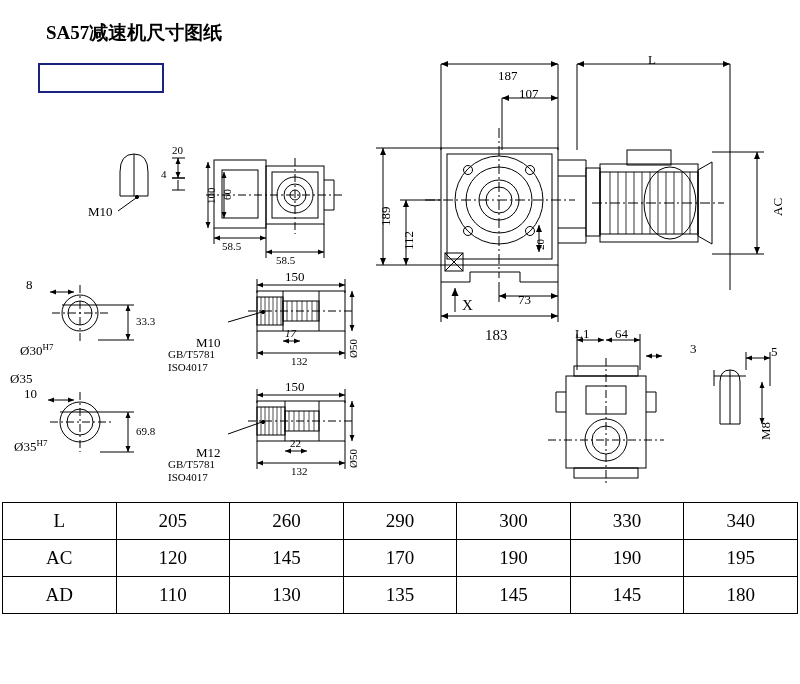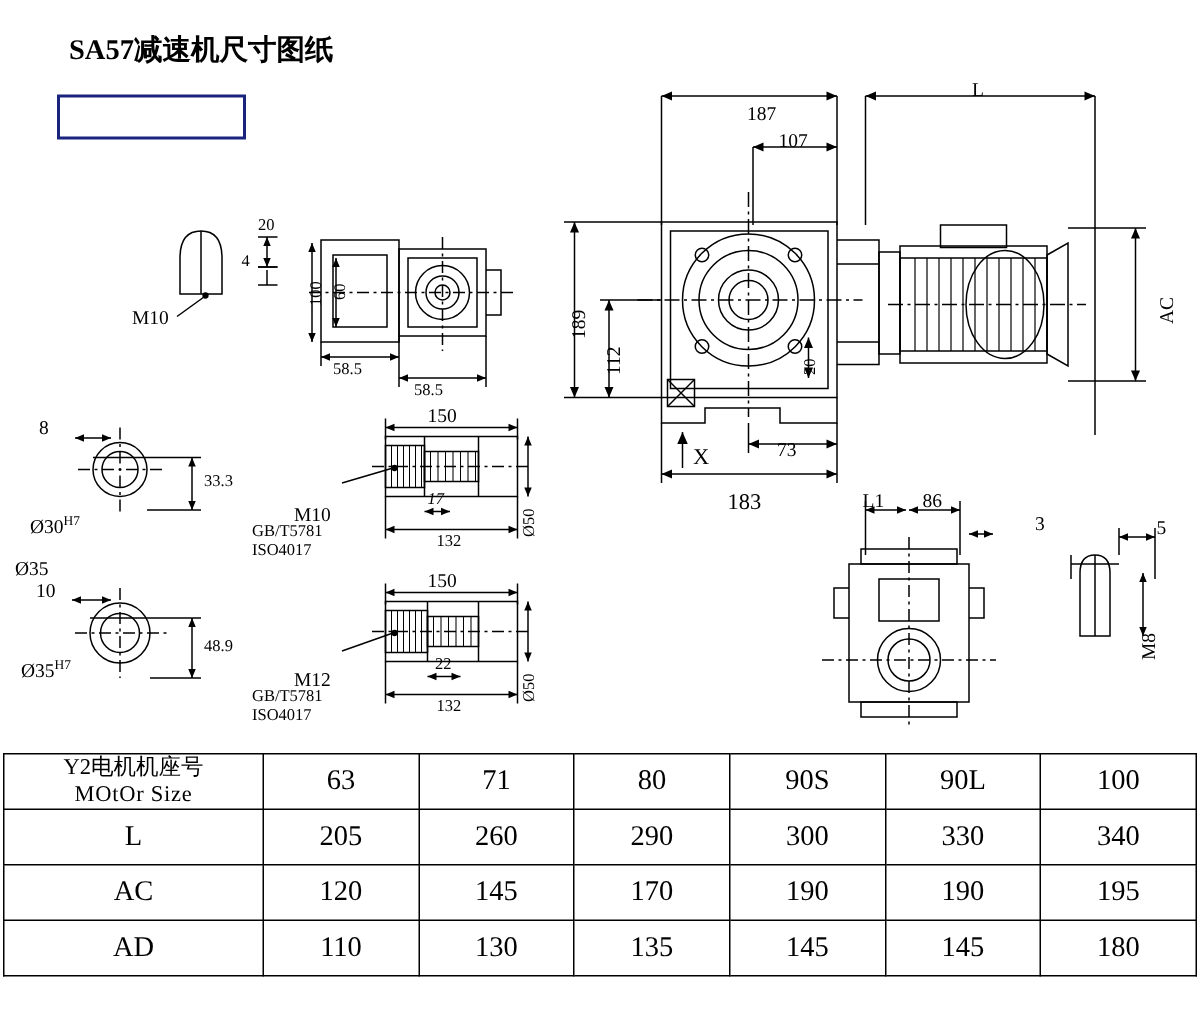--- a/index.html
+++ b/index.html
@@ -461,58 +461,46 @@
     <span>Ø30</span><sup style="font-size:9px">H7</sup>
   </div>
 
   <div class="lbl small" style="left:136px; top:315px;">33.3</div>
   <div class="lbl" style="left:10px; top:371px;">Ø35</div>
 
   <div class="lbl" style="left:24px; top:386px;">10</div>
   <div class="lbl" style="left:14px; top:438px;">
     <span>Ø35</span><sup style="font-size:9px">H7</sup>
   </div>
-  <div class="lbl small" style="left:136px; top:425px;">48.9</div>
+  <div class="lbl small" style="left:136px; top:425px;">69.8</div>
 
   <div class="lbl" style="left:285px; top:269px;">150</div>
   <div class="lbl" style="left:196px; top:335px;">M10</div>
   <div class="lbl small" style="left:168px; top:348px;">GB/T5781</div>
   <div class="lbl small" style="left:168px; top:361px;">ISO4017</div>
   <div class="lbl small" style="left:285px; top:327px;font-style:italic;">17</div>
   <div class="lbl small" style="left:291px; top:355px;">132</div>
   <div class="lbl vert small" style="left:347px; top:358px;">Ø50</div>
 
   <div class="lbl" style="left:285px; top:379px;">150</div>
   <div class="lbl" style="left:196px; top:445px;">M12</div>
   <div class="lbl small" style="left:168px; top:458px;">GB/T5781</div>
   <div class="lbl small" style="left:168px; top:471px;">ISO4017</div>
   <div class="lbl small" style="left:290px; top:437px;">22</div>
   <div class="lbl small" style="left:291px; top:465px;">132</div>
   <div class="lbl vert small" style="left:347px; top:468px;">Ø50</div>
 
   <div class="lbl" style="left:575px; top:326px;">L1</div>
-  <div class="lbl" style="left:615px; top:326px;">86</div>
+  <div class="lbl" style="left:615px; top:326px;">64</div>
   <div class="lbl" style="left:690px; top:341px;">3</div>
   <div class="lbl" style="left:771px; top:344px;">5</div>
   <div class="lbl vert" style="left:758px; top:440px;">M8</div>
 
   <table class="tbl">
     <tbody>
-      <tr>
-        <td class="head">
-          <div class="zh">Y2电机机座号</div>
-          <div class="en">MOtOr Size</div>
-        </td>
-        <td>63</td>
-        <td>71</td>
-        <td>80</td>
-        <td>90S</td>
-        <td>90L</td>
-        <td>100</td>
-      </tr>
       <tr>
         <td class="rowlabel">L</td>
         <td>205</td>
         <td>260</td>
         <td>290</td>
         <td>300</td>
         <td>330</td>
         <td>340</td>
       </tr>
       <tr>

